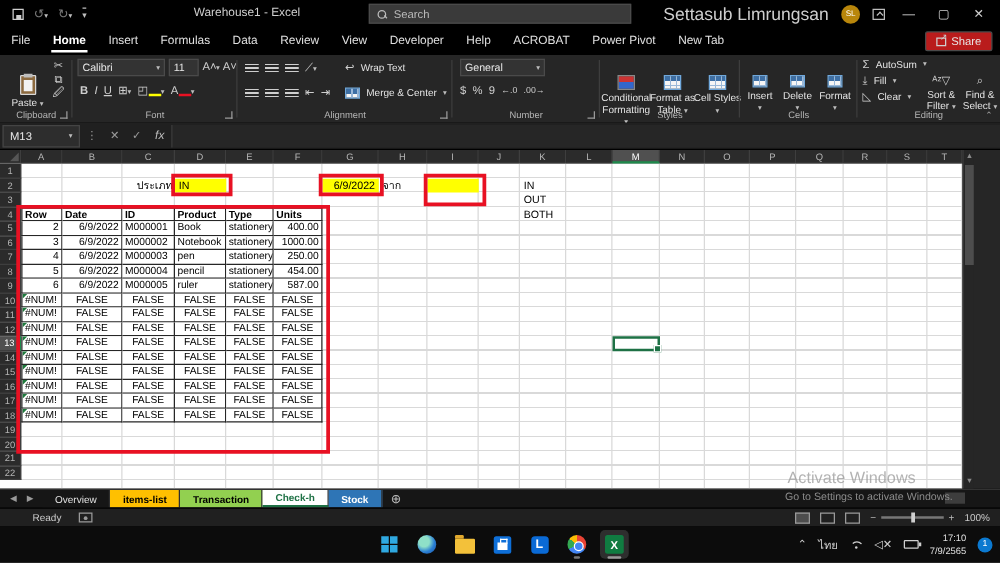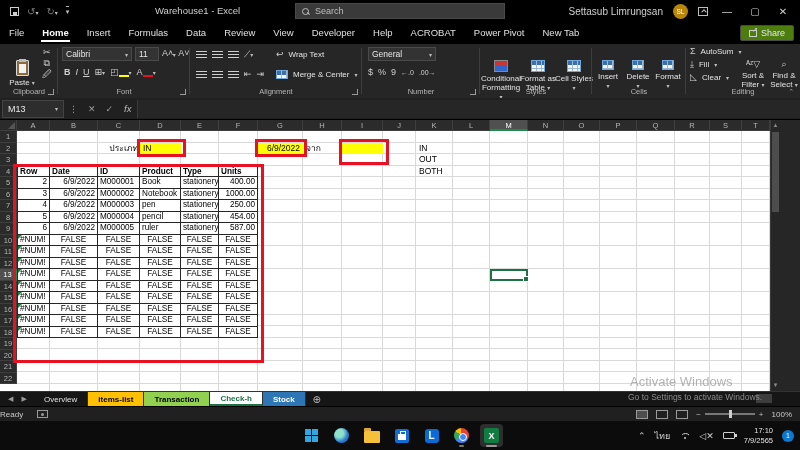--- a/index.html
+++ b/index.html
@@ -15,32 +15,32 @@
   .undo,.redo{color:#7a7a7a;font-size:10px;}
   .qat-dd{color:#bdbdbd;font-size:7px;border-top:1px solid #bdbdbd;padding-top:1px;}
   #tb-title{position:absolute;left:155px;top:0;height:22px;line-height:22px;color:#cfcfcf;font-size:9.5px;}
   #searchbox{position:absolute;left:295px;top:3px;width:210px;height:16px;background:#3a3a3a;border:1px solid #4a4a4a;display:flex;align-items:center;padding:0 6px;gap:6px;}
   .mag{width:7px;height:7px;position:relative;flex:0 0 auto;}
   .mag::before{content:"";position:absolute;left:0;top:0;width:5px;height:5px;border:1px solid #bdbdbd;border-radius:50%;}
   .mag::after{content:"";position:absolute;left:5px;top:5px;width:3px;height:1px;background:#bdbdbd;transform:rotate(45deg);}
   #searchbox input{background:transparent;border:none;outline:none;color:#bdbdbd;font-size:9px;width:100%;}
   #searchbox input::placeholder{color:#bdbdbd;}
   #tb-right{position:absolute;right:0;top:0;height:22px;display:flex;align-items:center;gap:10px;padding-right:8px;}
-  #user-name{color:#cfcfcf;font-size:10px;}
+  #user-name{color:#cfcfcf;font-size:14px;}
   #avatar{width:15px;height:15px;border-radius:50%;background:#b8860b;color:#fff;font-size:6.5px;display:flex;align-items:center;justify-content:center;}
   .winctl{color:#cfcfcf;font-size:10px;width:18px;text-align:center;}
   .ribopt{width:10px;height:9px;border:1px solid #bdbdbd;position:relative;}
   .ribopt::after{content:"";position:absolute;left:3px;top:2px;width:3px;height:3px;border-left:1px solid #bdbdbd;border-top:1px solid #bdbdbd;transform:rotate(45deg);}
 
   
   #menubar{position:absolute;left:0;top:22px;width:800px;height:22px;background:#000;display:flex;align-items:center;color:#e0e0e0;font-size:9.5px;}
   .menu-tab{padding:0 9px;height:22px;line-height:22px;position:relative;cursor:default;}
   .menu-tab.active{color:#fff;font-weight:bold;}
   .menu-tab.active::after{content:"";position:absolute;left:8px;right:8px;bottom:2px;height:2px;background:#fff;}
-  #share-btn{position:absolute;right:6px;top:3px;height:16px;background:#4d7c0f;border:1px solid #4a4a4a;border-radius:2px;color:#e8e8e8;font-size:9px;display:flex;align-items:center;gap:4px;padding:0 8px;}
+  #share-btn{position:absolute;right:6px;top:3px;height:16px;background:#b91c1c;border:1px solid #4a4a4a;border-radius:2px;color:#e8e8e8;font-size:9px;display:flex;align-items:center;gap:4px;padding:0 8px;}
   .share-ic{width:8px;height:8px;position:relative;}
   .share-ic::before{content:"";position:absolute;left:0;bottom:0;width:6px;height:5px;border:1px solid #cfcfcf;}
   .share-ic::after{content:"↗";position:absolute;right:-1px;top:-3px;font-size:7px;color:#cfcfcf;}
 
   
   #ribbon{position:absolute;left:0;top:44px;width:800px;height:54px;background:#262626;color:#e3e3e3;}
   .rgroup{position:absolute;top:0;height:54px;}
   .glabel{position:absolute;bottom:2px;left:0;right:0;text-align:center;font-size:7.5px;color:#b5b5b5;}
   .gsep{position:absolute;top:4px;bottom:4px;width:1px;background:#3d3d3d;}
   .dlg{position:absolute;bottom:3px;width:6px;height:6px;border-right:1px solid #9a9a9a;border-bottom:1px solid #9a9a9a;}
@@ -101,21 +101,21 @@
   .tabnav{width:34px;display:flex;align-items:center;gap:8px;padding-left:8px;color:#9a9a9a;font-size:7px;}
   .stab{padding:0 10px;font-size:8px;display:flex;align-items:center;border-right:1px solid #2e2e2e;font-weight:bold;}
   .stab.dark{background:#161616;color:#e0e0e0;font-weight:normal;}
   .stab.active{background:#fff;color:#1e7145;border-bottom:2px solid #1e7145;}
   #newsheet{width:22px;display:flex;align-items:center;justify-content:center;color:#bdbdbd;font-size:10px;}
   #wm2{position:absolute;left:628px;top:392px;z-index:7;color:#8c8c8c;font-size:8.5px;}
   #hthumb{position:absolute;right:28px;top:394px;width:16px;height:9px;background:#3d3d3d;z-index:2;}
 
   
   #statusbar{position:absolute;left:0;top:406px;width:800px;height:15px;background:#202020;color:#c9c9c9;font-size:8px;display:flex;align-items:center;border-top:1px solid #000;}
-  #ready{padding-left:0;}
+  #ready{padding-left:26px;}
   .macro-ic{width:11px;height:8px;border:1px solid #9a9a9a;margin-left:14px;position:relative;}
   .macro-ic::after{content:"";position:absolute;left:3px;top:2px;width:3px;height:3px;background:#9a9a9a;border-radius:50%;}
   #sb-right{position:absolute;right:8px;display:flex;align-items:center;gap:8px;}
   .view-ic{width:12px;height:9px;border:1px solid #9a9a9a;}
   .view-ic.active{background:#4d4d4d;}
   #zoomslider{display:flex;align-items:center;gap:4px;color:#bdbdbd;}
   .ztrack{width:50px;height:2px;background:#777;position:relative;}
   .zthumb{position:absolute;left:24px;top:-3px;width:3px;height:8px;background:#cfcfcf;}
 
   

